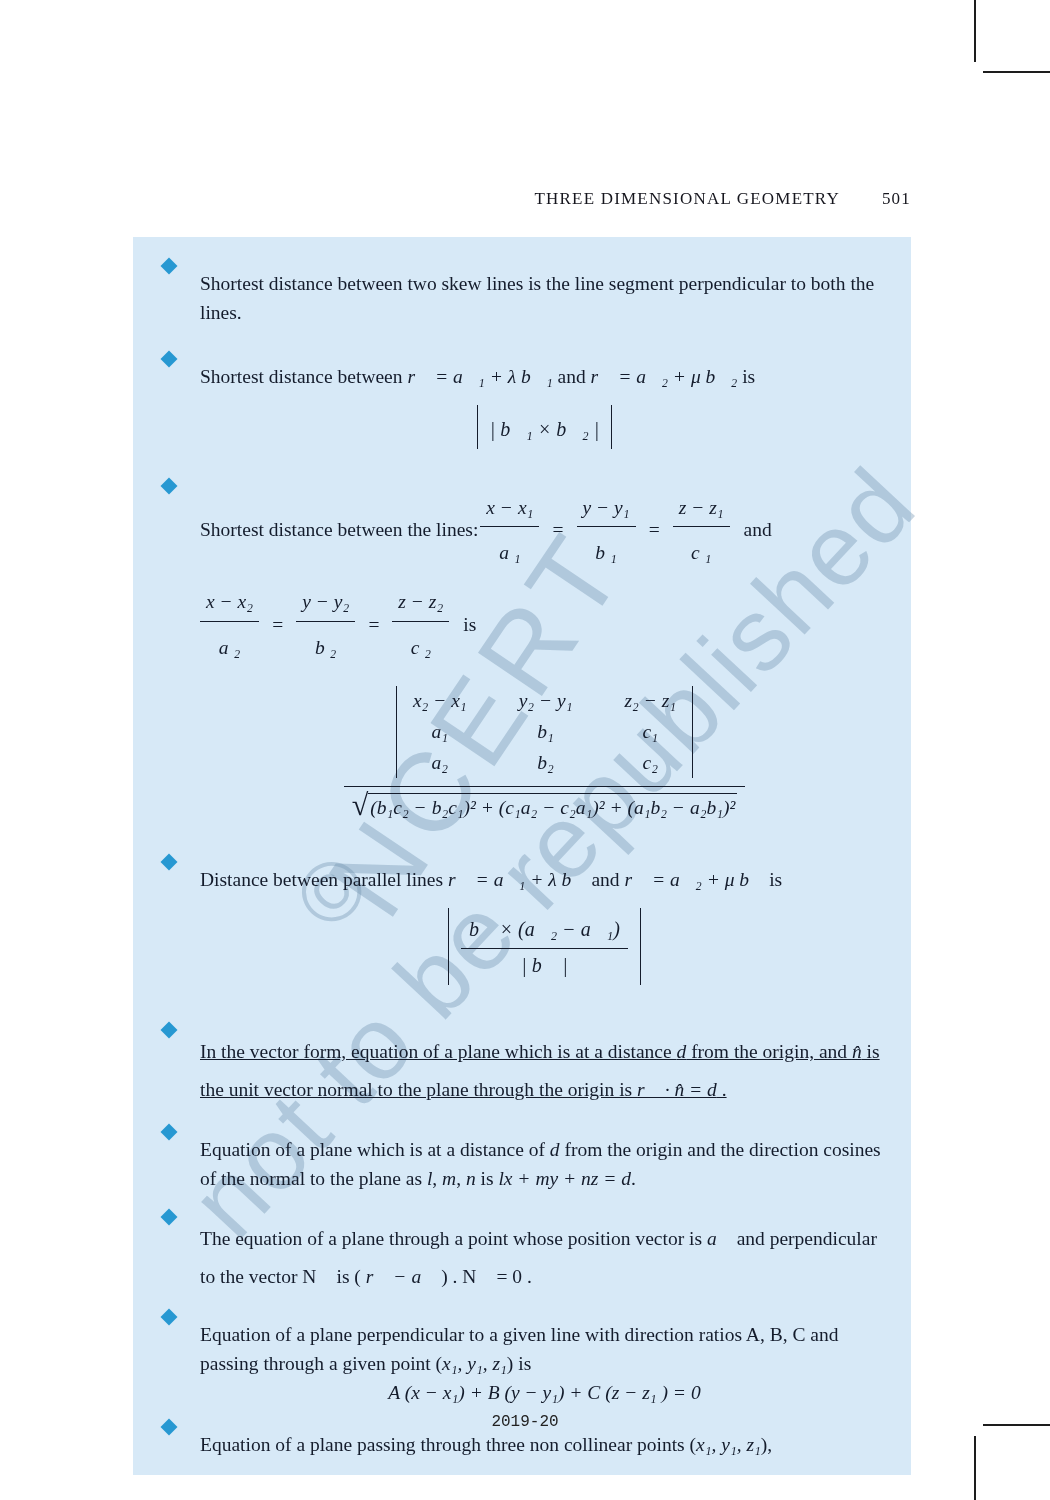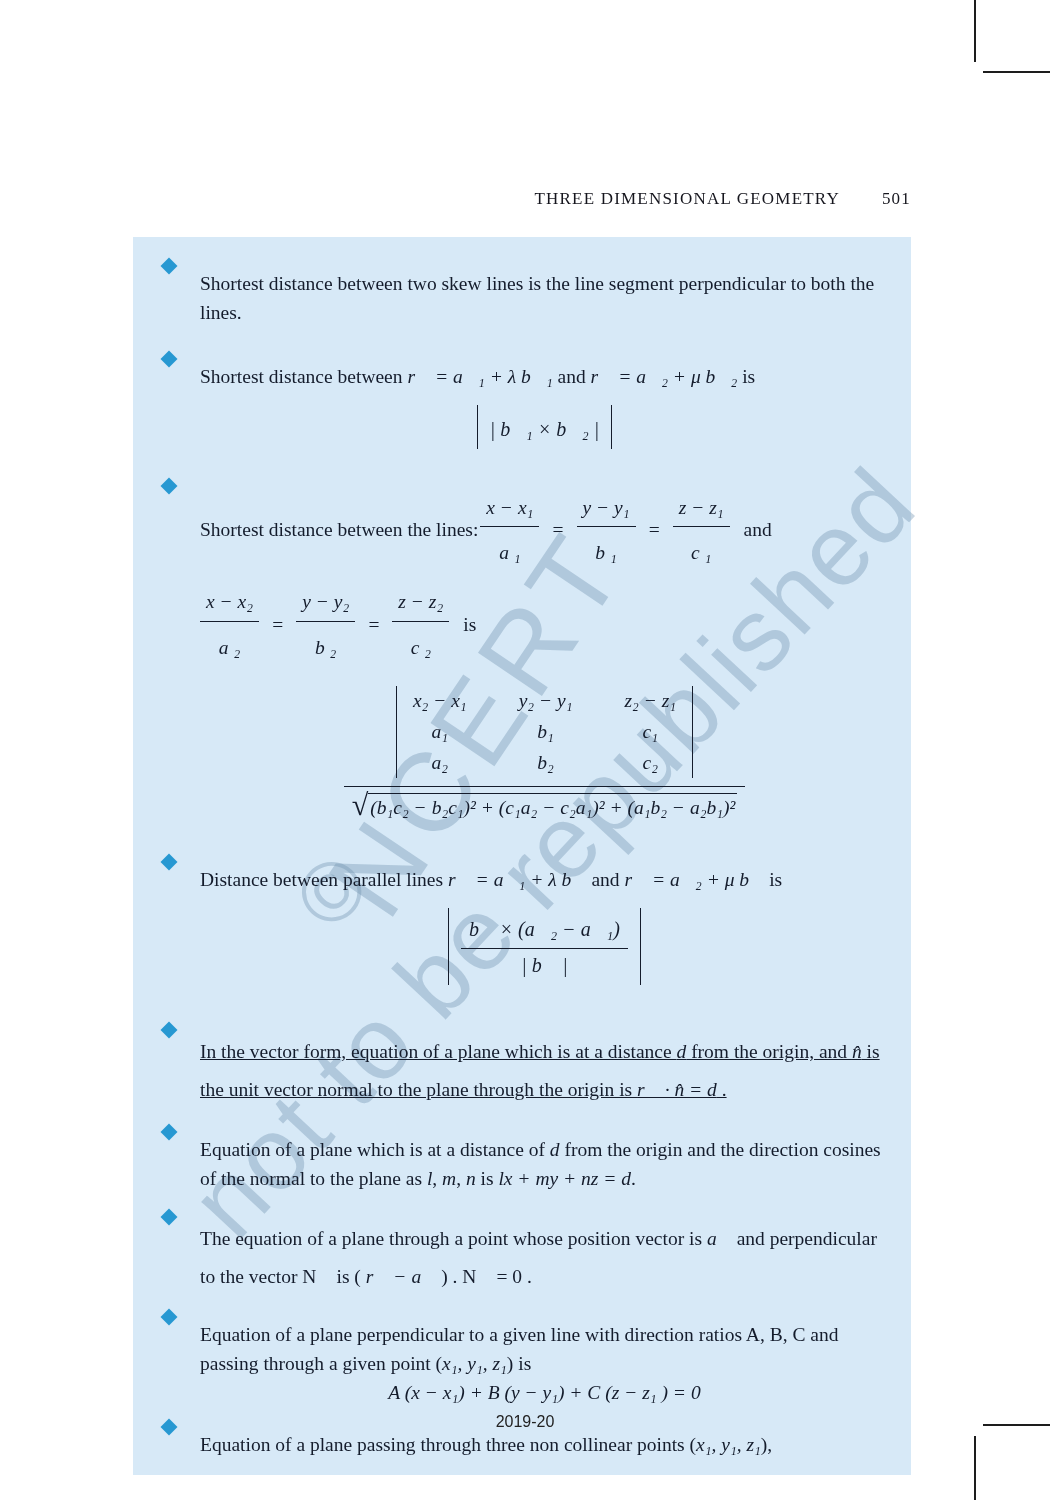--- a/index.html
+++ b/index.html
@@ -3,21 +3,21 @@
 <meta charset="utf-8">
 <style>
   html,body{margin:0;padding:0;}
   body{width:1050px;height:1500px;position:relative;background:#ffffff;
        font-family:"Liberation Serif","DejaVu Serif",serif;color:#141c2c;overflow:hidden;}
 
   
   .running-head{position:absolute;top:189px;right:139px;z-index:10;
     display:flex;align-items:center;gap:42px;font-size:17px;letter-spacing:1.2px;color:#16161e;}
   .page-footer{position:absolute;top:1413px;left:0;width:100%;text-align:center;z-index:10;
-    font-family:Liberation Sans, sans-serif;font-size:16px;color:#222;}
+    font-family:Liberation Mono, monospace;font-size:16px;color:#222;}
 
   
   .crop{position:absolute;background:#1d1d1d;z-index:10;}
   #crop-tr-v{left:974px;top:0;width:2px;height:62px;}
   #crop-tr-h{left:983px;top:71px;width:67px;height:2px;}
   #crop-br-h{left:983px;top:1424px;width:67px;height:2px;}
   #crop-br-v{left:974px;top:1436px;width:2px;height:64px;}
 
   
   .wm{position:absolute;z-index:5;white-space:nowrap;

